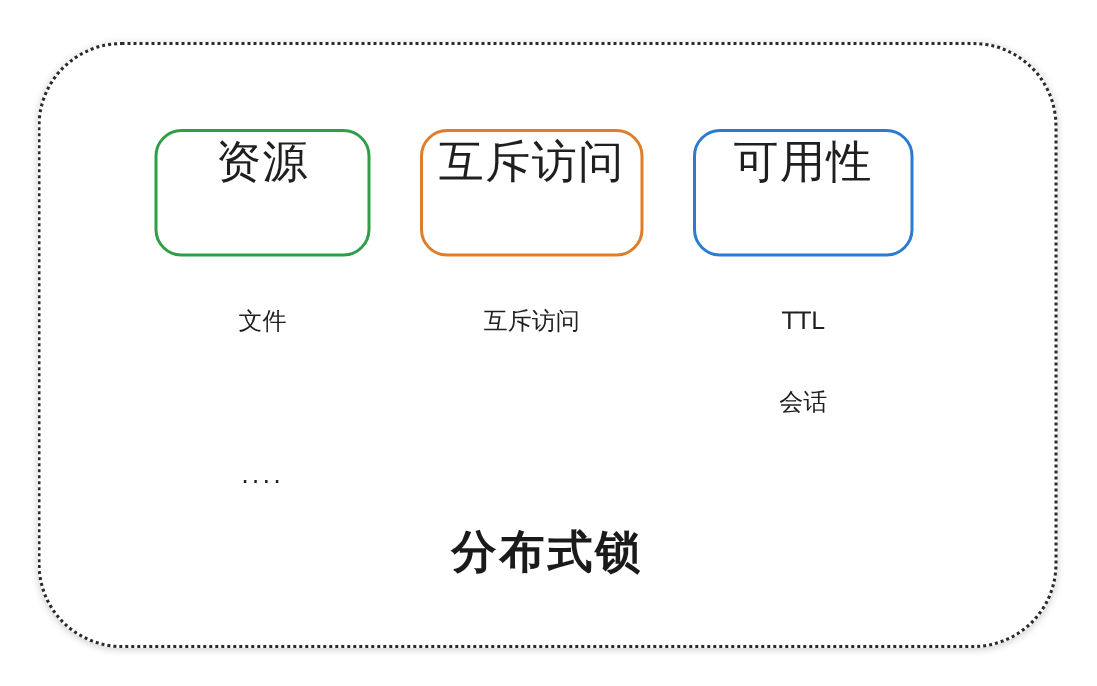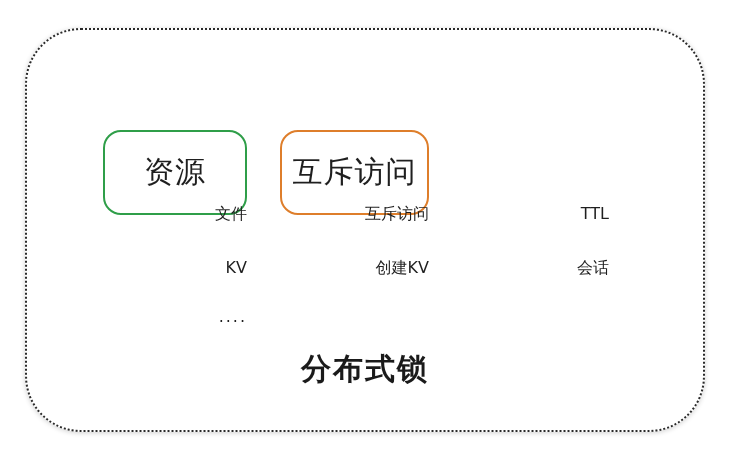--- a/index.html
+++ b/index.html
@@ -38,37 +38,36 @@
   .category-box {
     position: absolute;
     top: 56px;
     left: 0;
     right: 0;
     height: 85px;
     box-sizing: border-box;
     border: 2.5px solid #888888;
     border-radius: 18px;
     display: flex;
-    align-items: center;
+    align-items: flex-start;
     justify-content: center;
     background: #ffffff;
-    margin-top: 44px;
   }
   .category-label {
     font-family: "DejaVu Serif", "Liberation Serif", serif;
     font-size: 30px;
     color: #1f1f1f;
     letter-spacing: 1px;
     white-space: nowrap;
   }
   .item {
     position: absolute;
     left: 0;
     right: 0;
-    text-align: right;
+    text-align: center;
     font-family: "DejaVu Sans", "Liberation Sans", sans-serif;
     font-size: 16px;
     line-height: 20px;
     color: #1f1f1f;
     white-space: nowrap;
   }
   .row-1 { top: 174px; }
   .row-2 { top: 228px; }
   .row-3 { top: 277px; letter-spacing: 2px; }
   .diagram-title {
@@ -89,33 +88,34 @@
 <body>
 
 <div class="canvas">
   <div class="outer-frame">
 
     <div class="col col-1">
       <div class="category-box" style="border-color: rgb(47, 158, 73);">
         <span class="category-label">资源</span>
       </div>
       <div class="item row-1">文件</div>
-      <div class="item row-2">KV</div>
       <div class="item row-3">....</div>
     </div>
 
     <div class="col col-2">
       <div class="category-box" style="border-color: rgb(222, 126, 43);">
         <span class="category-label">互斥访问</span>
       </div>
       <div class="item row-1">互斥访问</div>
-      <div class="item row-2">创建KV</div>
     </div>
 
     <div class="col col-3">
+      <div class="category-box" style="border-color: rgb(43, 123, 208);">
+        <span class="category-label">可用性</span>
+      </div>
       <div class="item row-2">会话</div>
       <div class="item row-1">TTL</div>
     </div>
 
     <div class="diagram-title">分布式锁</div>
 
   </div>
 </div>
 
 </body></html>

